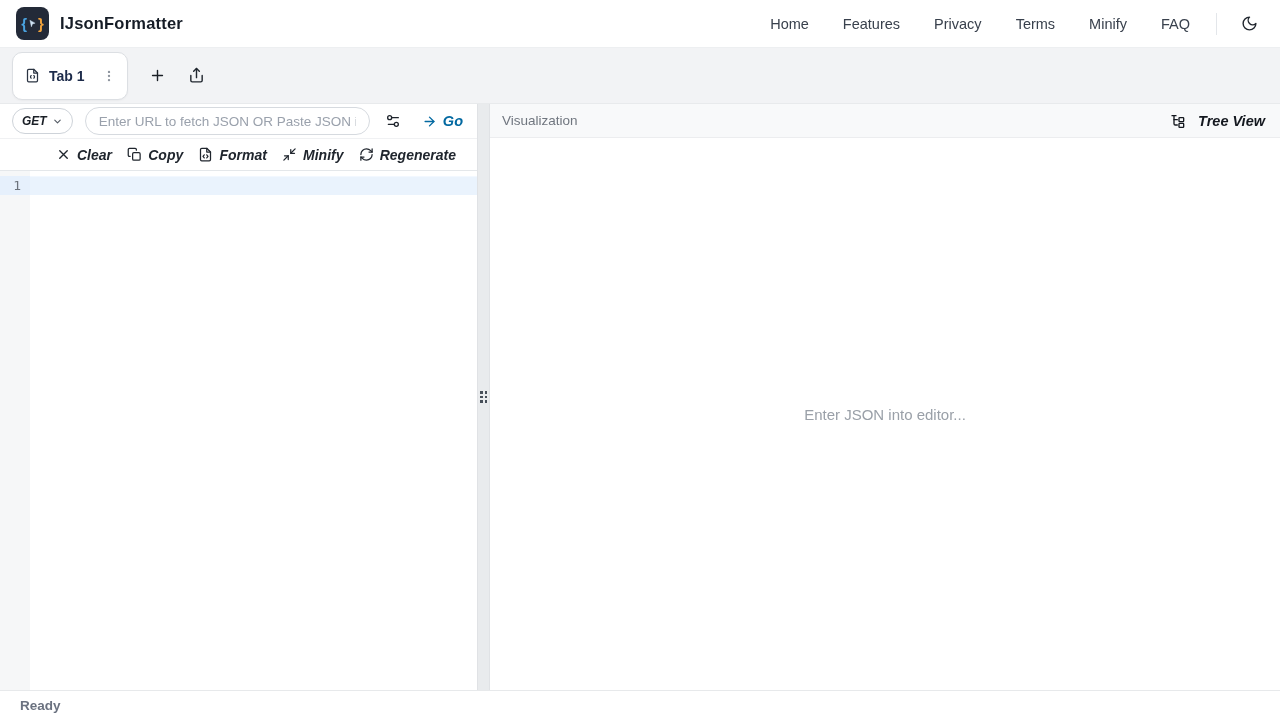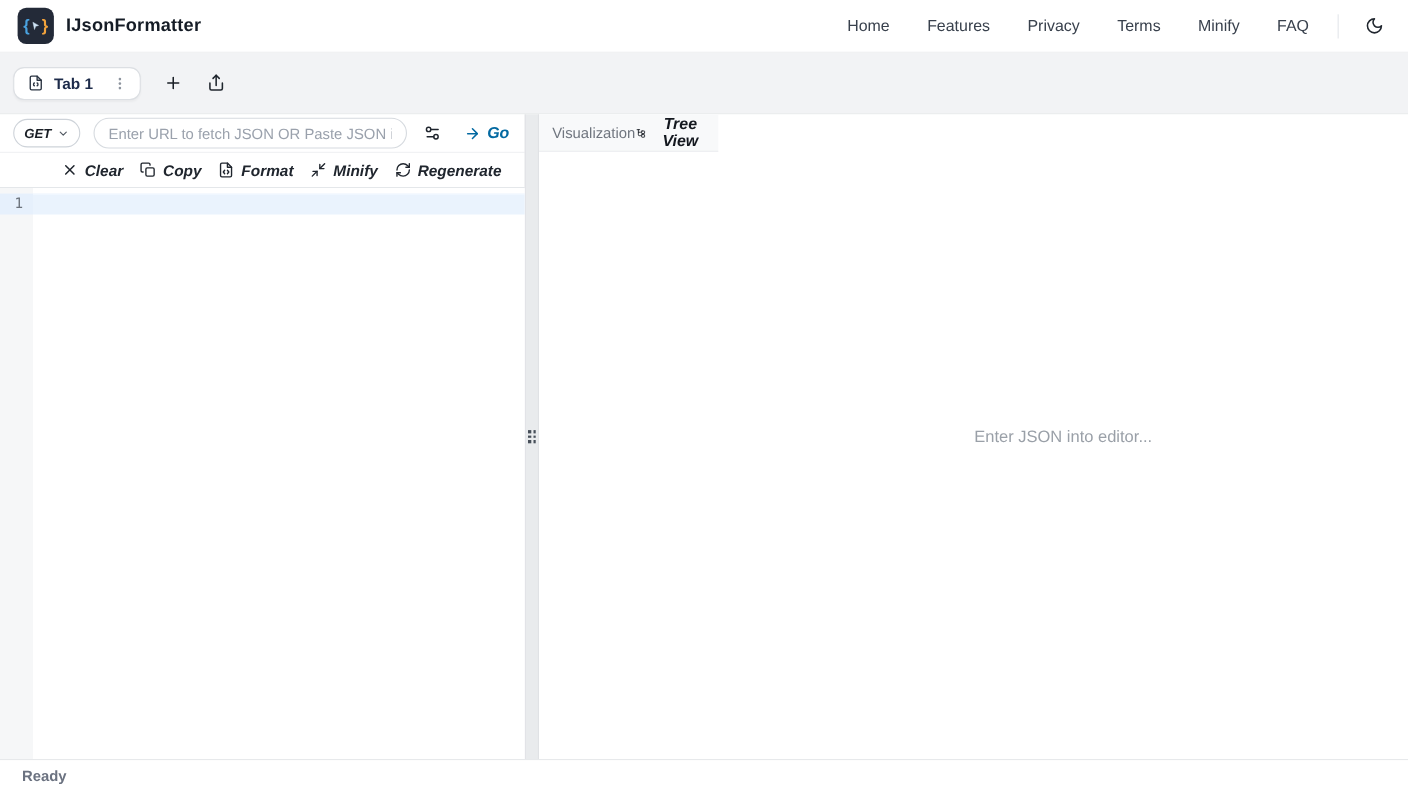--- a/index.html
+++ b/index.html
@@ -33,21 +33,21 @@
   .nav-divider { width:1px; height:22px; background:#e3e6ea; margin:0 20px 0 26px; }
   .theme-btn { color:#20262e; padding:4px; display:flex; }
 
   
   .tabbar {
     height:56px; flex:0 0 56px; background:#f2f3f5;
     border-bottom:1px solid #e8eaec;
     display:flex; align-items:center; padding:0 12px;
   }
   .tab-pill {
-    height:30px; background:#fff; border:1px solid #dcdfe3; border-radius:10px;
+    height:48px; background:#fff; border:1px solid #dcdfe3; border-radius:10px;
     display:flex; align-items:center; gap:9px; padding:0 7px 0 12px;
     box-shadow:0 1px 2px rgba(0,0,0,.04);
   }
   .tab-pill .tab-label { font-size:14px; font-weight:700; color:#1d2b4a; }
   .tab-icon { color:#2b3442; }
   .kebab-btn { color:#8d949e; padding:2px 4px; margin-left:4px; display:flex; }
   .newtab-btn { margin-left:17px; color:#1a1f26; padding:4px; display:flex; }
   .export-btn { margin-left:14px; color:#20262e; padding:4px; display:flex; }
 
   
@@ -95,21 +95,21 @@
   
   .splitter {
     width:13px; flex:0 0 13px; background:#e9ebed;
     border-left:1px solid #e0e2e5; border-right:1px solid #e0e2e5;
     display:flex; align-items:center; justify-content:center; cursor:col-resize;
   }
   .grip { display:grid; grid-template-columns:2.5px 2.5px; gap:2px; }
   .grip span { width:2.5px; height:2.5px; background:#474f59; }
 
   
-  .right-panel { flex:1; display:flex; flex-direction:row; min-width:0; background:#fff; }
+  .right-panel { flex:1; display:flex; flex-direction:column; min-width:0; background:#fff; }
   .viz-header {
     height:34px; flex:0 0 34px; background:#f8f9fa; border-bottom:1px solid #ecedef;
     display:flex; align-items:center; justify-content:space-between; padding:0 15px 0 12px;
   }
   .viz-title { font-size:13.5px; color:#70767f; }
   .treeview-btn { display:flex; align-items:center; gap:12px; font-size:14.5px; font-weight:700; color:#14181f; }
   .viz-content { flex:1; display:flex; align-items:center; justify-content:center; }
   .viz-empty { font-size:15px; color:#9aa0a8; }
 
   

